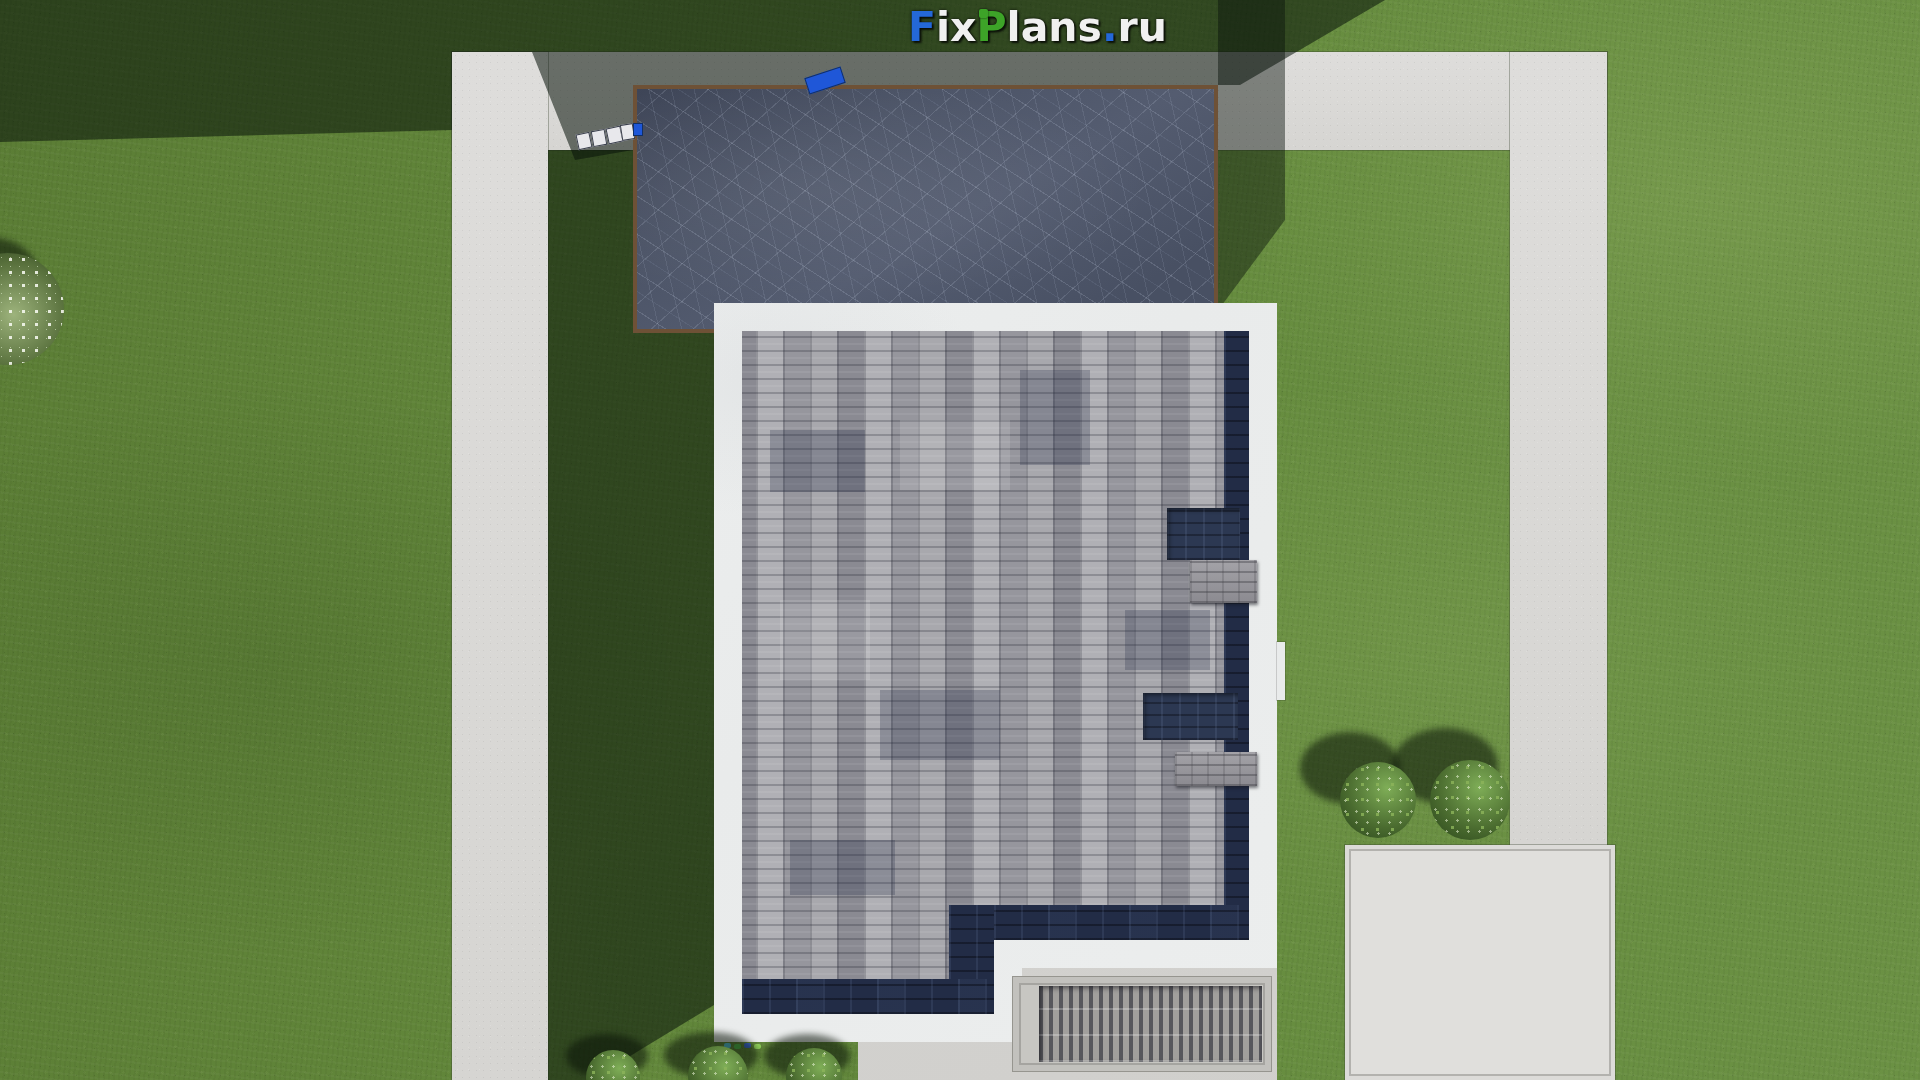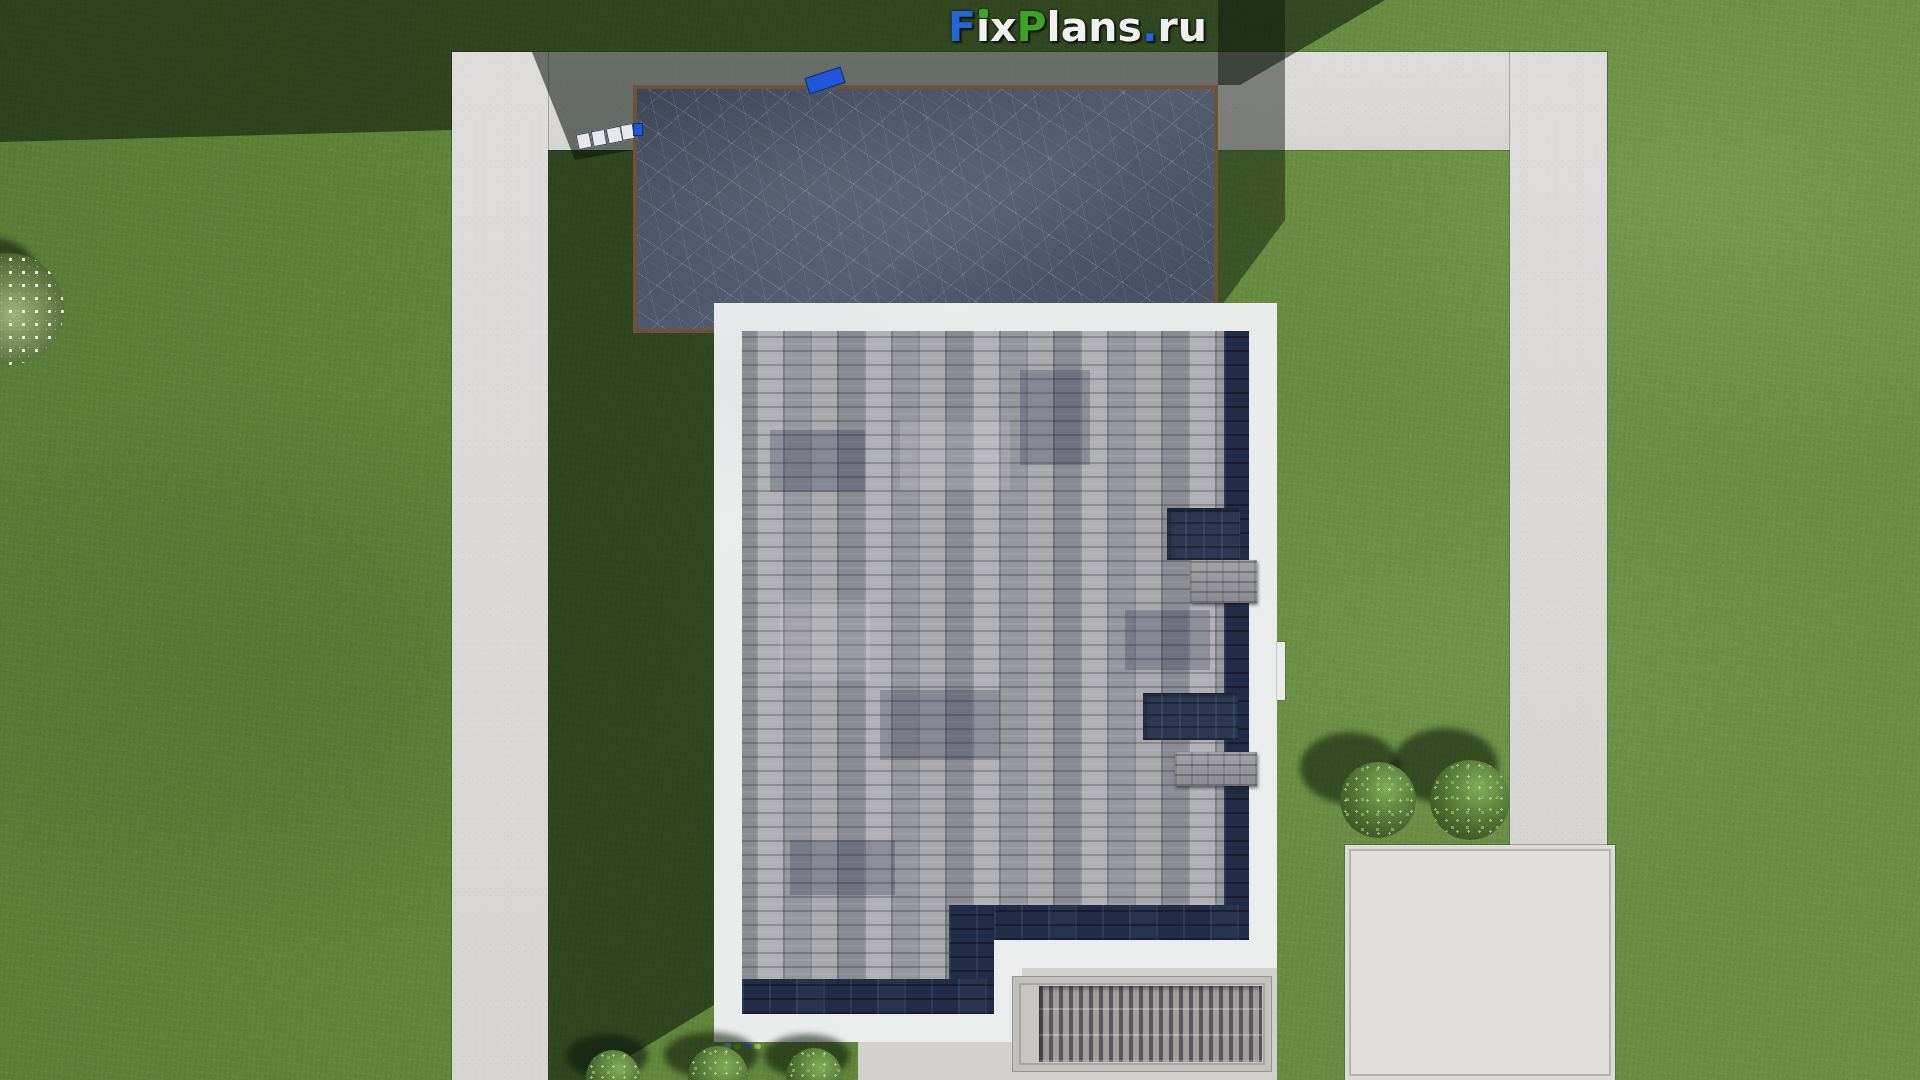--- a/index.html
+++ b/index.html
@@ -160,21 +160,21 @@
     background-size:13px 13px,9px 9px,auto;
   }
   .bush-shadow{
     border-radius:50%;
     background:rgba(10,18,8,0.55);
     filter:blur(3px);
   }
 
   
   .logo{
-    left:948px;top:4px;height:46px;
+    left:908px;top:4px;height:46px;
     font-size:41px;line-height:46px;font-weight:800;letter-spacing:0;
     text-shadow:0 0 3px rgba(0,0,0,0.85), 2px 2px 2px rgba(0,0,0,0.7);
     white-space:nowrap;
   }
   .logo span{display:inline-block;}
   .logo-i-dot{left:979px;top:9px;width:9px;height:9px;border-radius:2px;box-shadow:0 0 2px rgba(0,0,0,0.8);}
   .speck{width:7px;height:5px;border-radius:2px;}
 </style>
 </head>
 <body>

